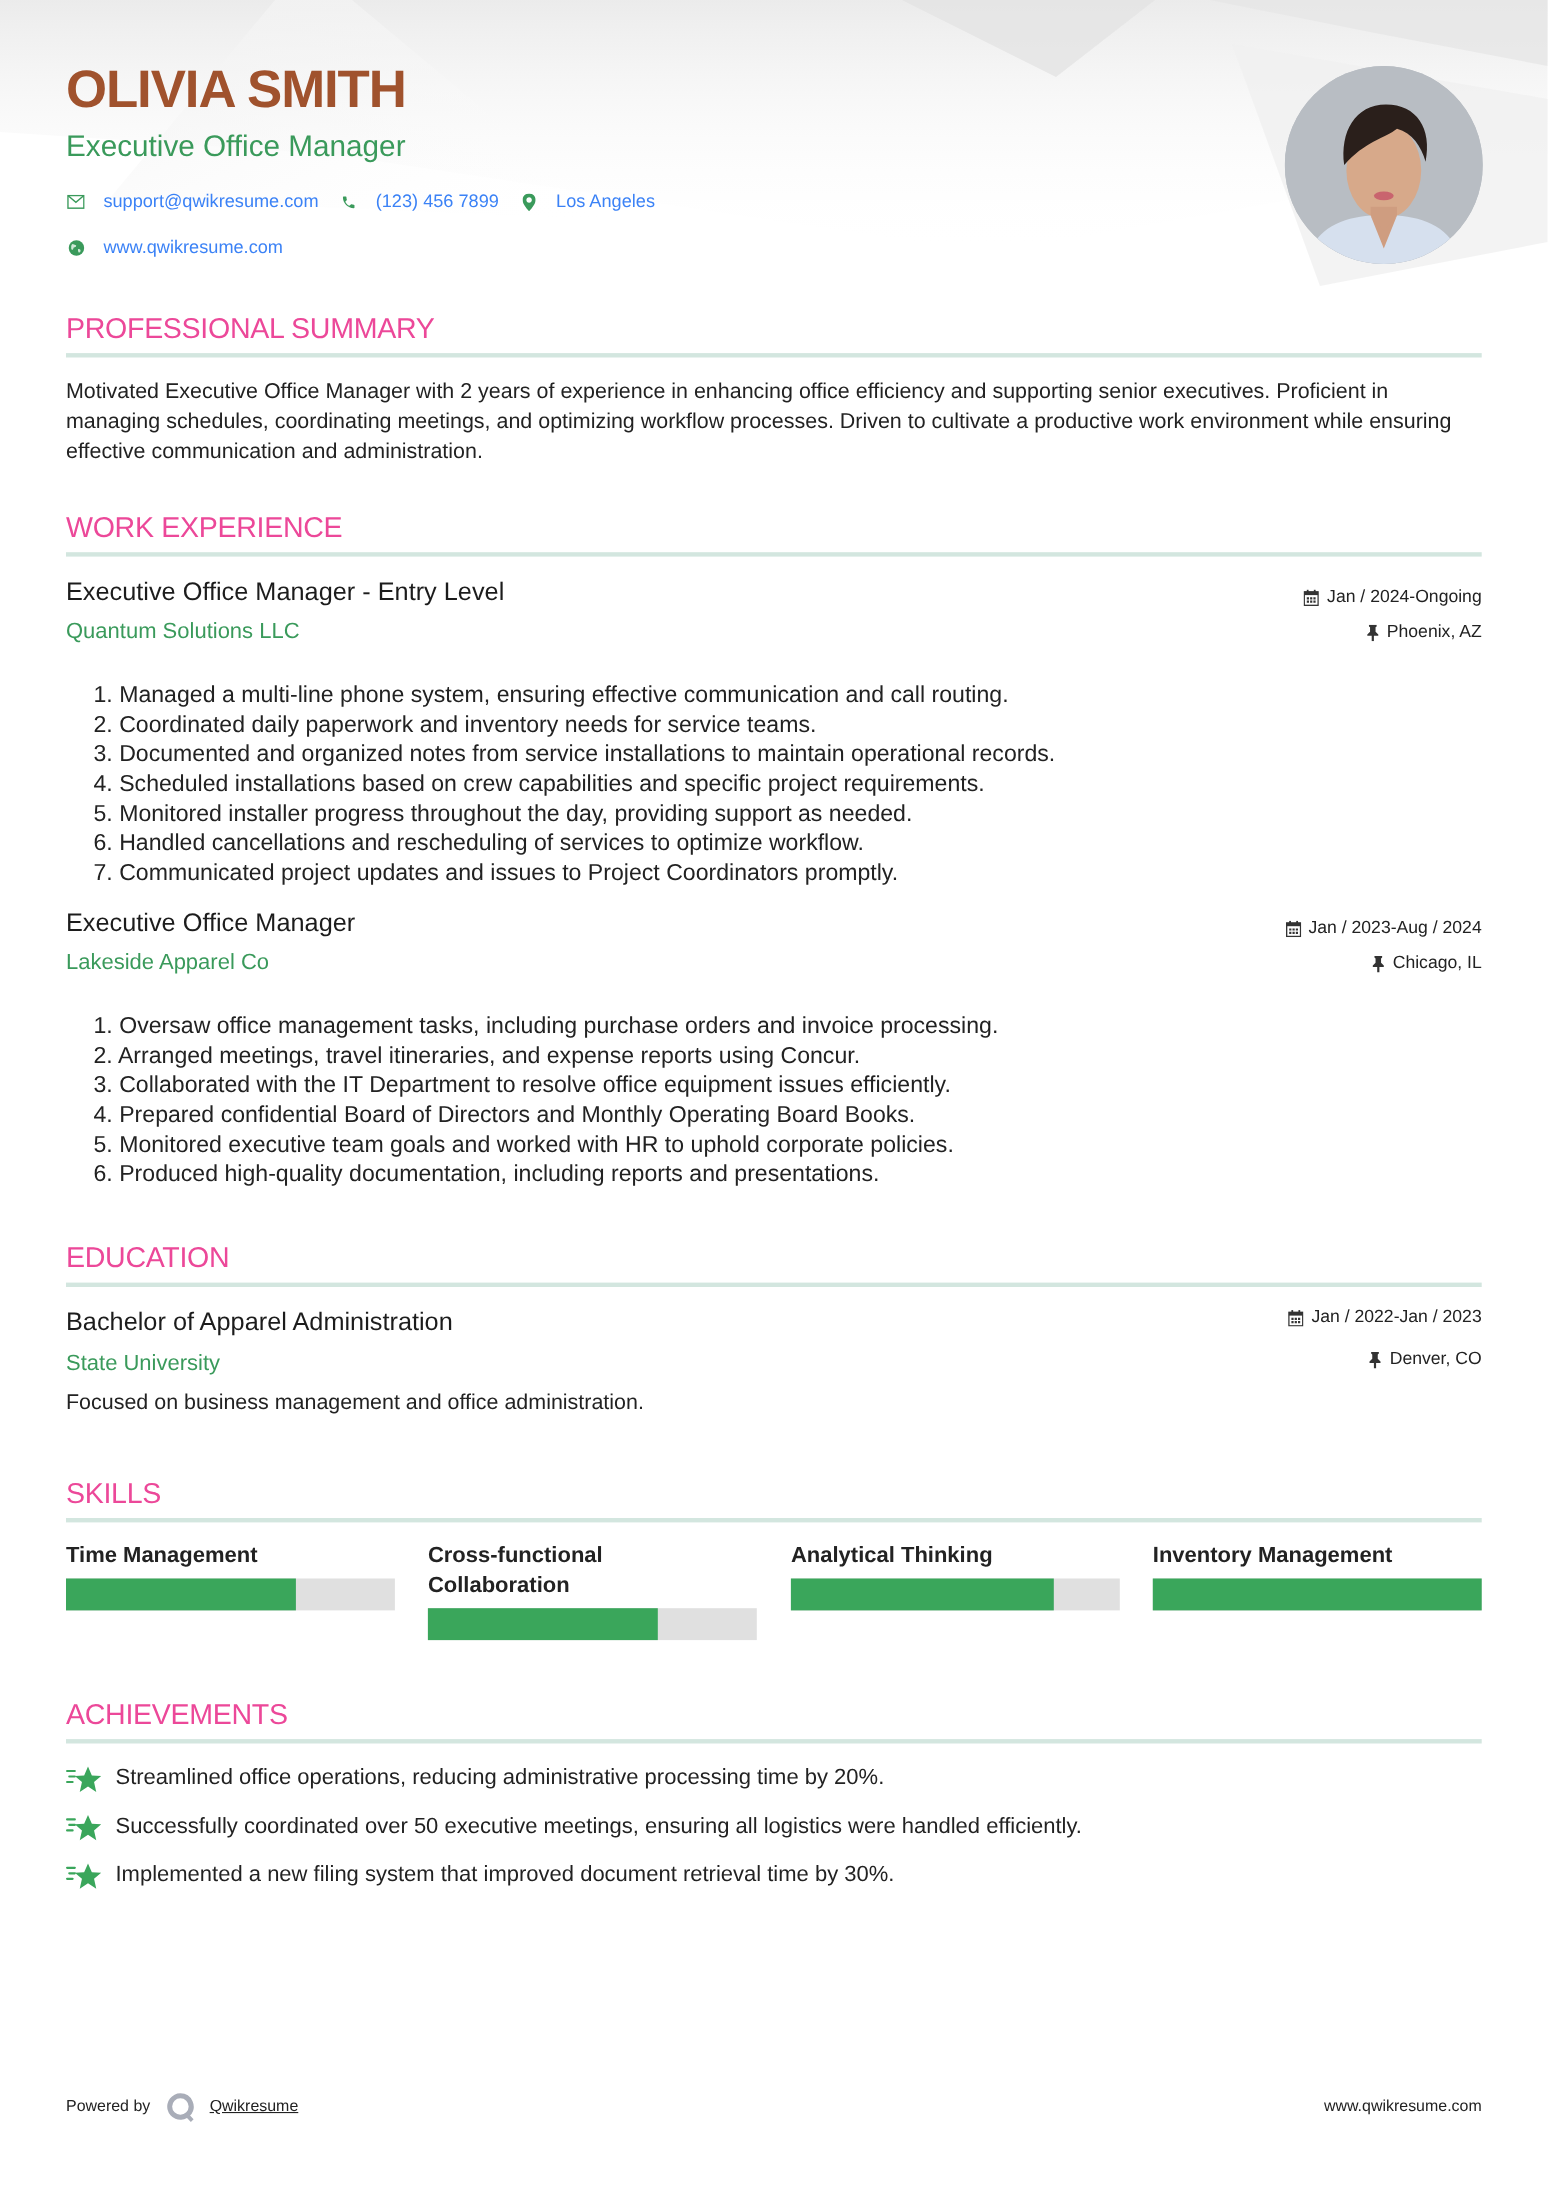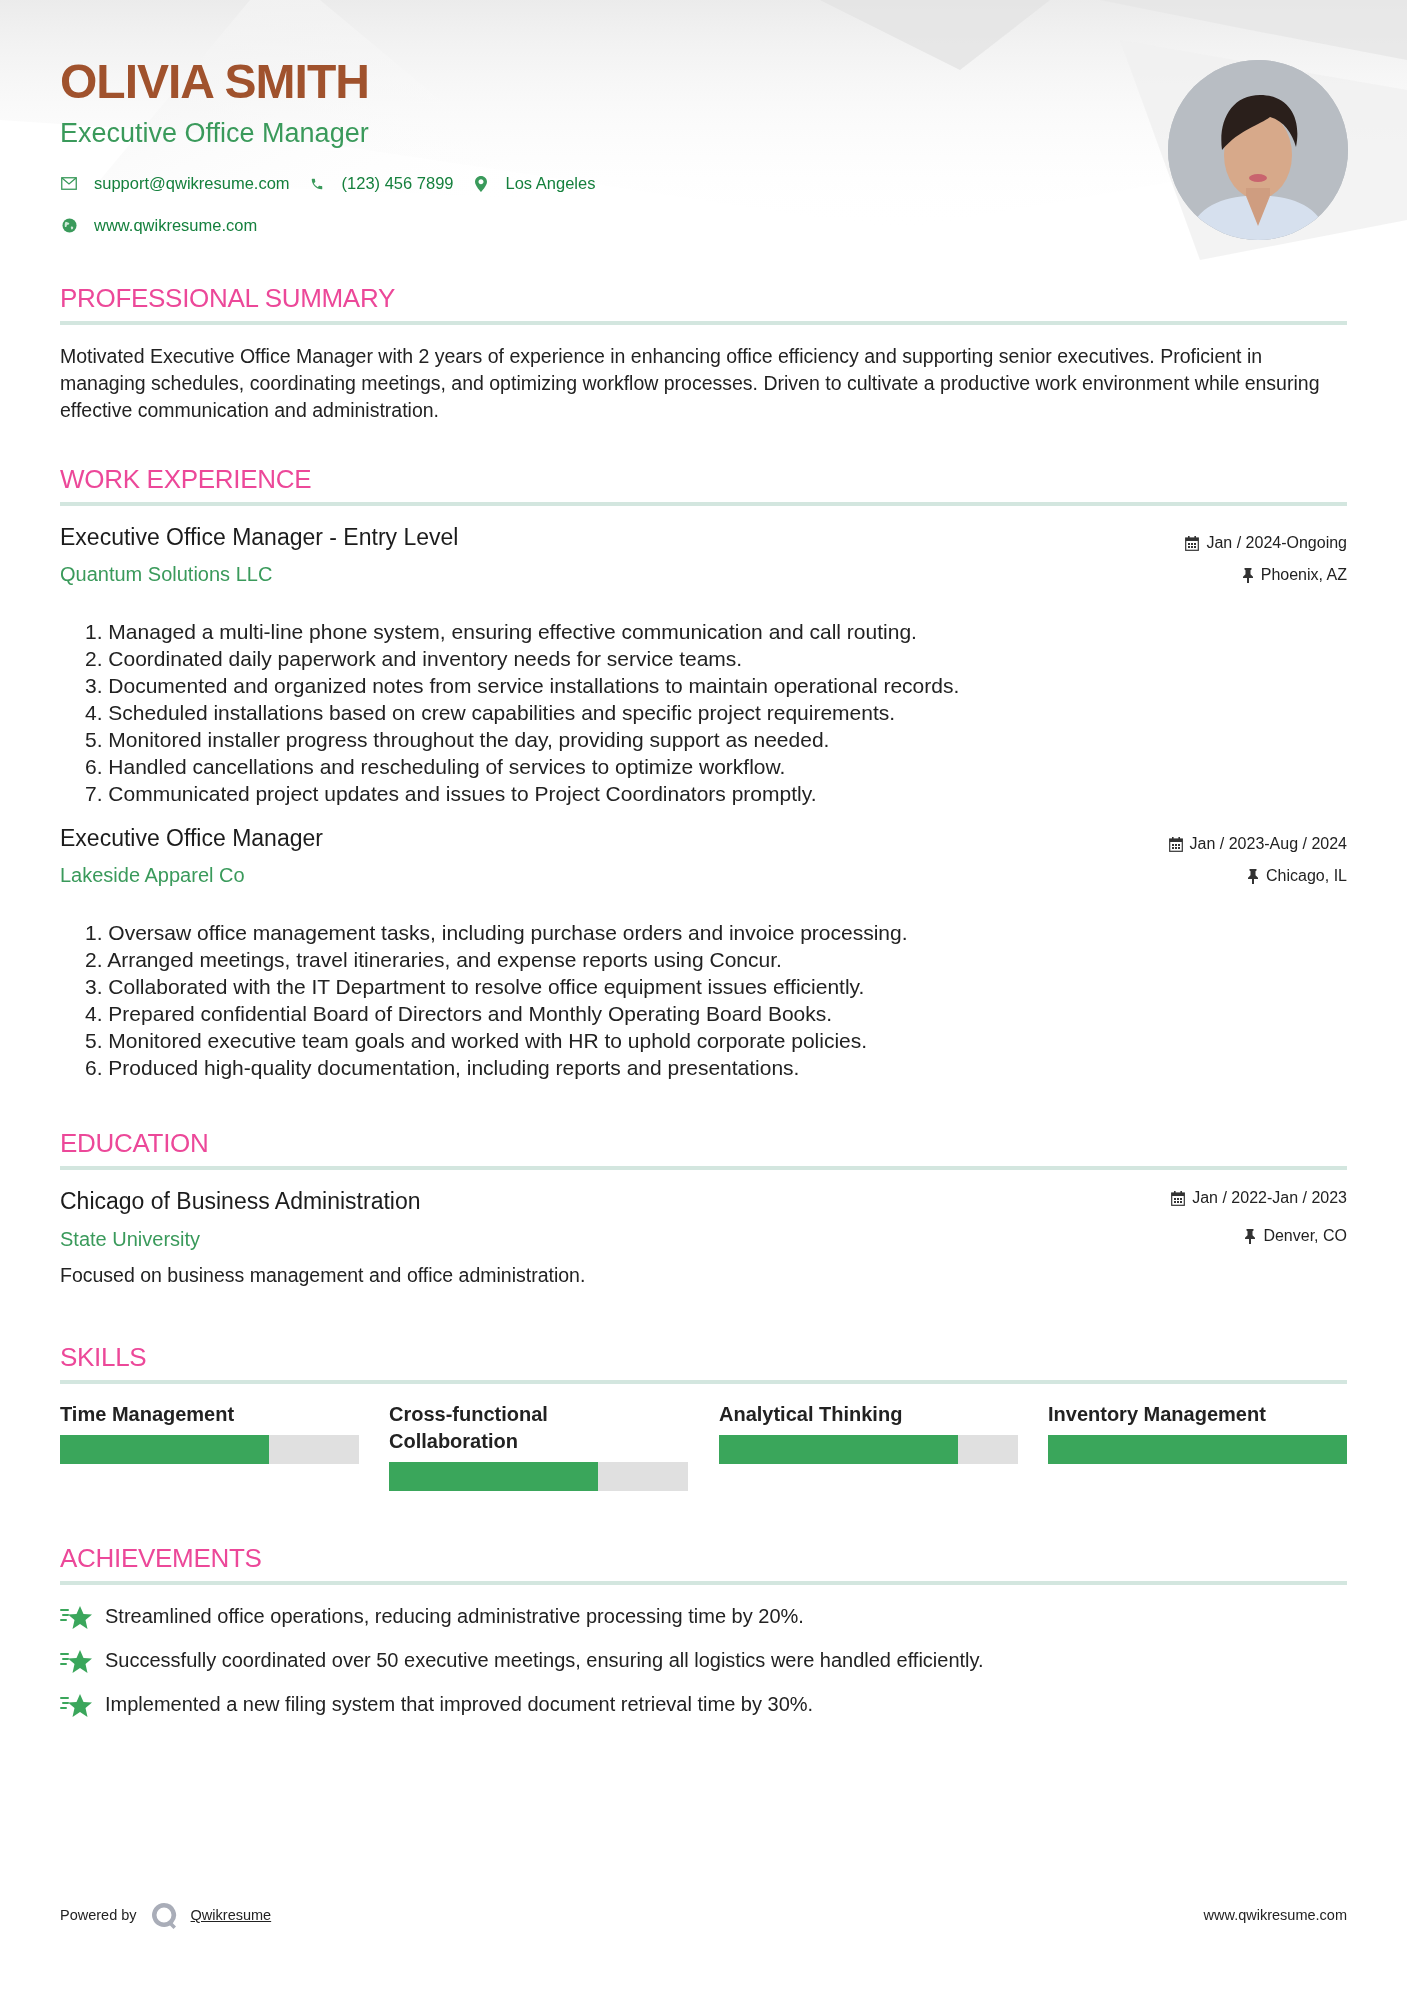--- a/index.html
+++ b/index.html
@@ -8,21 +8,21 @@
     background: #ffffff;
     font-family: "Liberation Sans", "DejaVu Sans", sans-serif;
     color: #222;
   }
   .bg-shapes { position: absolute; left: 0; top: 0; width: 1407px; height: 330px; z-index: 0; pointer-events: none; }
   .page { position: absolute; left: 0; top: 0; width: 1407px; height: 1990px; z-index: 1; }
 
   
   .name { position: absolute; left: 60px; top: 58px; font-size: 48px; font-weight: bold; color: #a0522d; letter-spacing: -1px; line-height: 1; }
   .job-title { position: absolute; left: 60px; top: 120px; font-size: 27px; color: #3a9a5b; line-height: 1; }
-  .contact-row { position: absolute; left: 60px; display: flex; align-items: center; font-size: 16.5px; color: #15803d; }
+  .contact-row { position: absolute; left: 60px; display: flex; align-items: center; font-size: 16.5px; color: #3b82f6; }
   .contact-row.r1 { top: 174px; }
   .contact-row.r2 { top: 216px; }
   .contact-item { display: flex; align-items: center; margin-right: 18px; }
   .c-icon { width: 18px; height: 18px; margin-right: 16px; display: inline-flex; align-items: center; justify-content: center; }
   .photo { position: absolute; left: 1168px; top: 60px; width: 180px; height: 180px; border-radius: 50%; overflow: hidden; background: #b9bec4; }
 
   
   .section-title { position: absolute; left: 60px; font-size: 26px; color: #ec4899; line-height: 1; letter-spacing: -0.3px; }
   .rule { position: absolute; left: 60px; width: 1287px; height: 4px; background: #d3e6df; }
   .text { position: absolute; left: 60px; font-size: 19.5px; color: #222; line-height: 27px; }
@@ -185,21 +185,21 @@
     <li>1. Oversaw office management tasks, including purchase orders and invoice processing.</li>
     <li>2. Arranged meetings, travel itineraries, and expense reports using Concur.</li>
     <li>3. Collaborated with the IT Department to resolve office equipment issues efficiently.</li>
     <li>4. Prepared confidential Board of Directors and Monthly Operating Board Books.</li>
     <li>5. Monitored executive team goals and worked with HR to uphold corporate policies.</li>
     <li>6. Produced high-quality documentation, including reports and presentations.</li>
   </ul>
 
   <div class="section-title" style="top:1130px">EDUCATION</div>
   <div class="rule" style="top:1166px"></div>
-  <div class="entry-title" style="top:1190px">Chicago of Business Administration</div>
+  <div class="entry-title" style="top:1190px">Bachelor of Apparel Administration</div>
   <div class="entry-org" style="top:1229px">State University</div>
   <div class="meta" style="top:1190px">
     <svg width="14" height="15" viewBox="0 0 14 15">
         <rect x="0.7" y="2" width="12.6" height="12.3" fill="none" stroke="#333" stroke-width="1.2"></rect>
         <rect x="0.7" y="2" width="12.6" height="3" fill="#333"></rect>
         <rect x="3" y="0" width="1.6" height="3" fill="#333"></rect>
         <rect x="9.4" y="0" width="1.6" height="3" fill="#333"></rect>
         <path d="M3 7h2v2H3zm3 0h2v2H6zm3 0h2v2H9zM3 10h2v2H3zm3 0h2v2H6zm3 0h2v2H9z" fill="#333"></path>
       </svg>
     <span>Jan / 2022-Jan / 2023</span>

